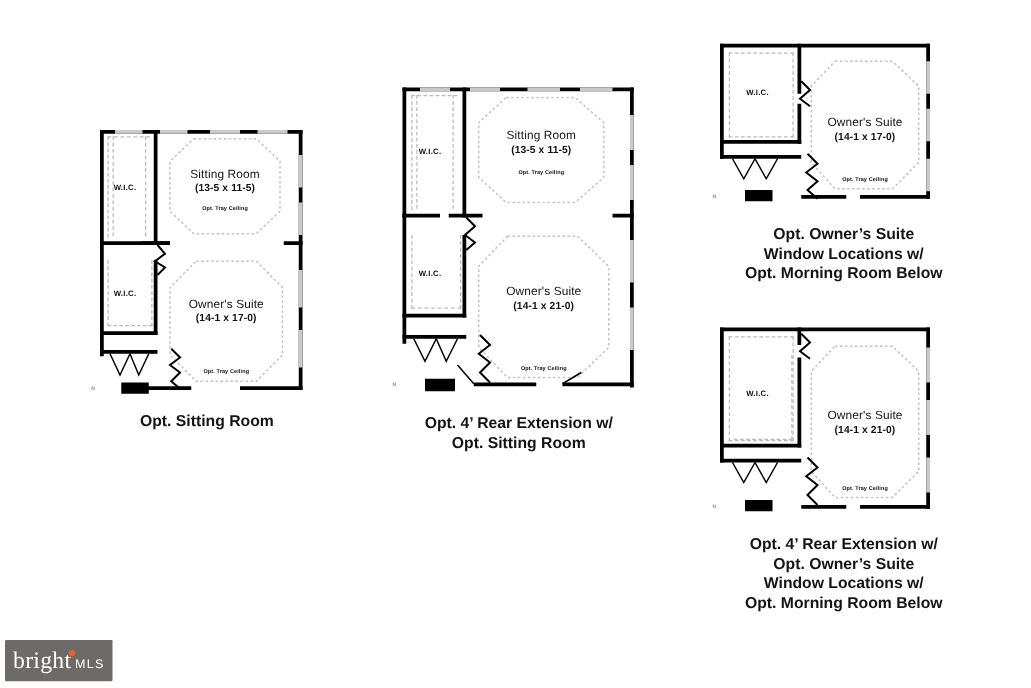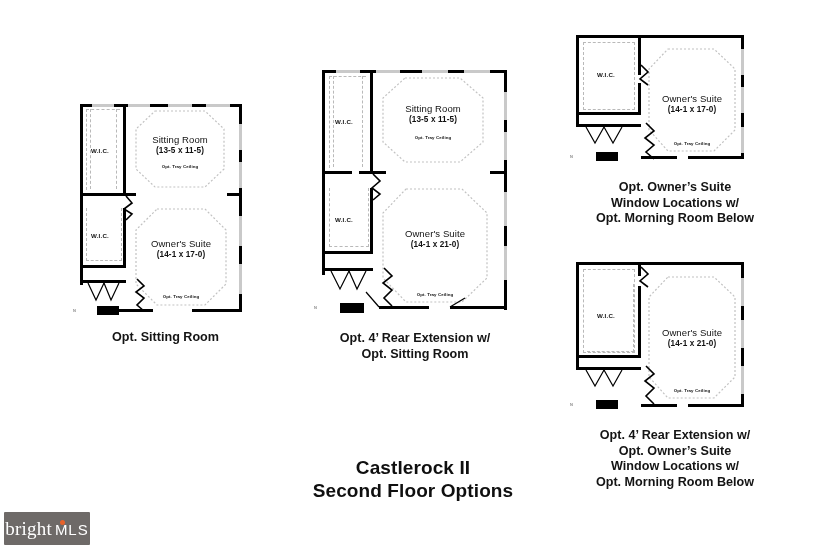--- a/index.html
+++ b/index.html
@@ -42,21 +42,21 @@
   }
 
   
   .wm{
     position:absolute;left:4px;top:512px;width:86px;height:33px;
     background:#6e6a68;border-radius:1px;
     display:flex;align-items:center;justify-content:center;
   }
   .wm-inner{position:relative;display:flex;align-items:baseline;}
   .wm-bright{font-family:"Liberation Serif", serif;font-size:19px;color:#ffffff;font-weight:400;letter-spacing:.2px;}
-  .wm-mls{font-size:15px;color:#ffffff;letter-spacing:1px;margin-left:3px;font-weight:400;}
+  .wm-mls{font-size:10px;color:#ffffff;letter-spacing:1px;margin-left:3px;font-weight:400;}
   .wm-dot{position:absolute;width:5px;height:5px;border-radius:50%;background:#e8622a;top:2px;right:24px;}
 </style>
 </head>
 <body>
 
 <div class="canvas">
 
   <div class="plan" style="left:80px;top:104px;width:162px;height:214px;">
 
     <div class="wall" style="left:0px;top:0px;width:162px;height:3px;"></div>
@@ -271,22 +271,20 @@
 
     <div class="blackbox" style="left:20px;top:138px;width:22px;height:9px;"></div>
     <div class="nmark" style="left:-6px;top:140px;">N</div>
   </div>
 
   <div class="caption" style="left:560px;top:428px;width:230px;">Opt. 4’ Rear Extension w/
 Opt. Owner’s Suite
 Window Locations w/
 Opt. Morning Room Below</div>
 
-  <div class="title" style="left:258px;top:456px;width:310px;">Castlerock II
-Second Floor Options</div>
 
   <div class="wm">
     <div class="wm-inner">
       <span class="wm-bright">bright</span>
       <span class="wm-dot"></span>
       <span class="wm-mls">MLS</span>
     </div>
   </div>
 
 </div>

